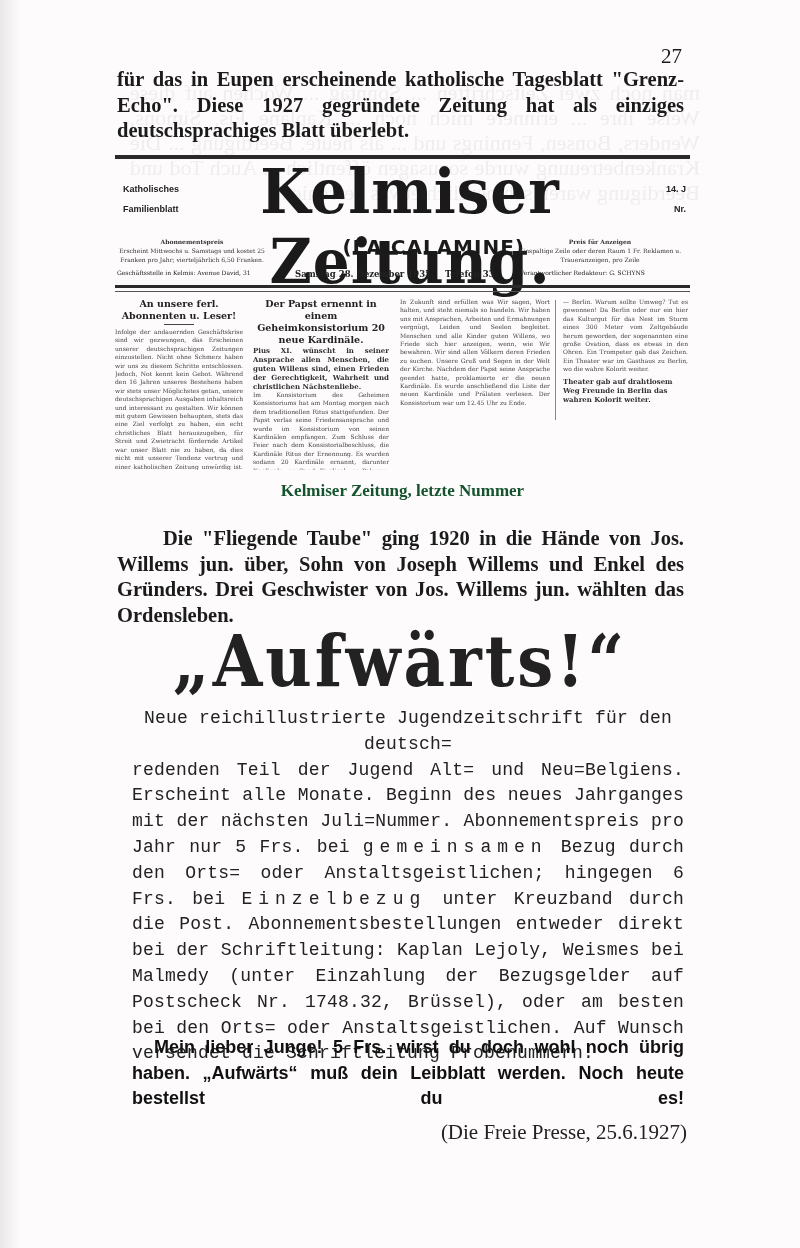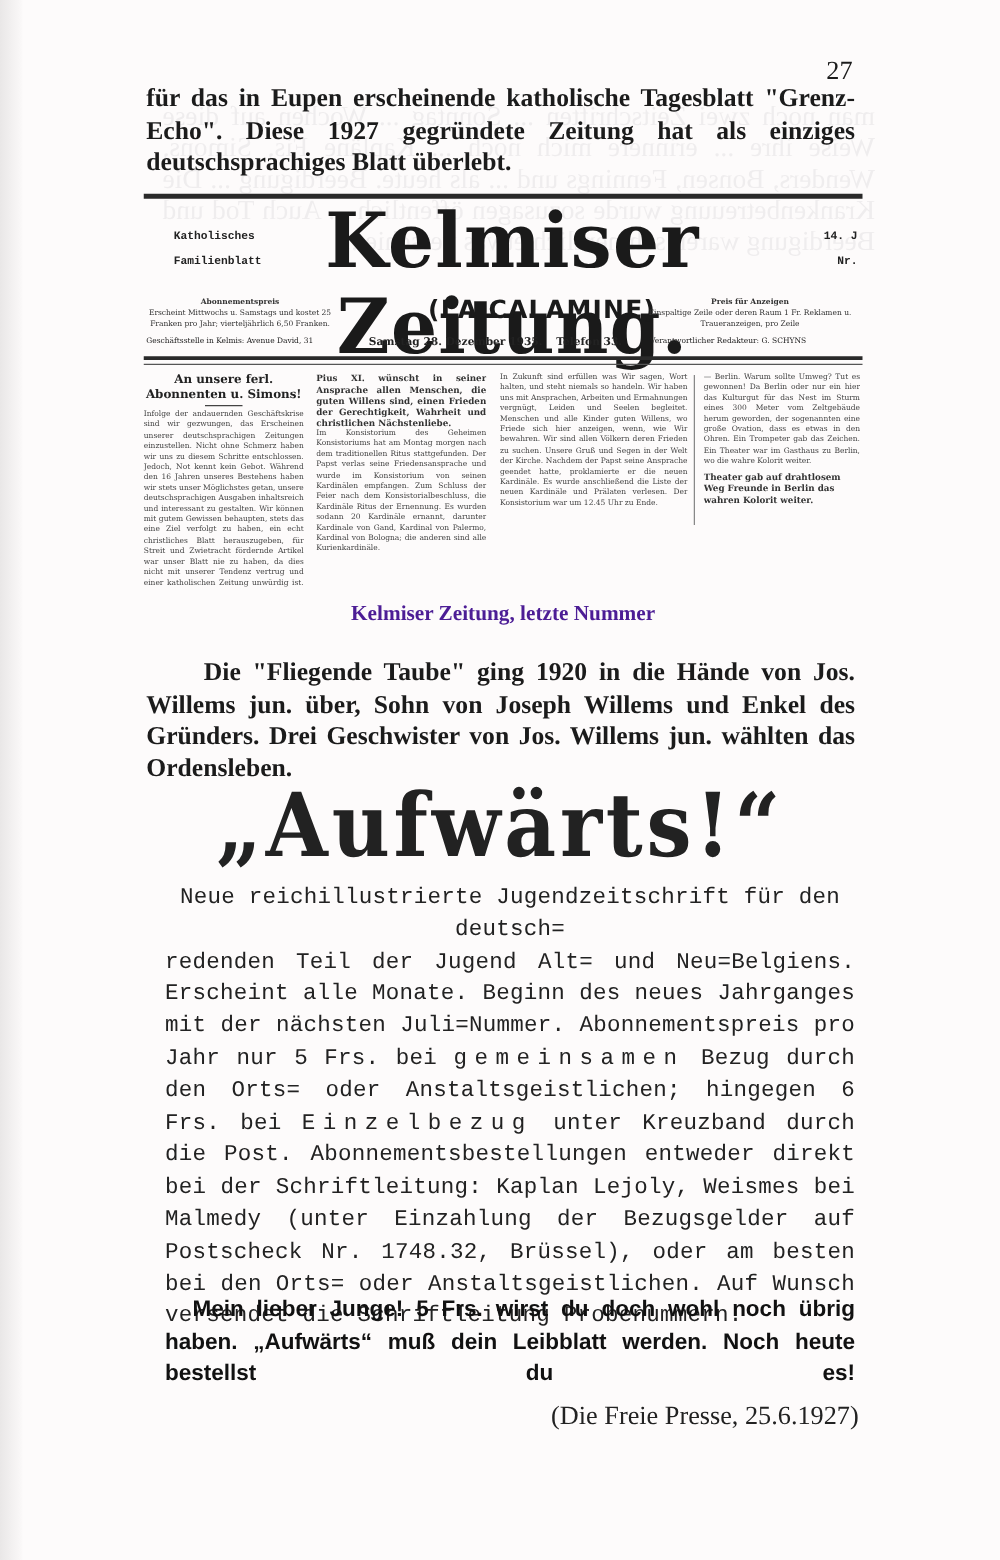--- a/index.html
+++ b/index.html
@@ -37,21 +37,21 @@
 
     
     .clip {
       position: absolute; left: 115px; top: 155px; width: 575px; height: 318px;
       font-family: "DejaVu Serif", serif;
     }
     .rule-thick { position: absolute; left: 0; right: 0; height: 4px; background: #2a2a2a; }
     .rule-thin { position: absolute; left: 0; right: 0; height: 1px; background: #555; }
     .mast-side {
       position: absolute; font-size: 9px; font-weight: bold; line-height: 20px;
-      color: #222; font-family: Liberation Mono, monospace; margin-left: 16px;
+      color: #222; font-family: Liberation Sans, sans-serif;
     }
     .mast-title {
       position: absolute; left: 60px; top: 6px; width: 470px;
       font-family: "DejaVu Serif", serif; font-weight: bold;
       font-size: 58px; letter-spacing: 1px; line-height: 66px;
       text-align: center; color: #1a1a1a;
       transform: scaleY(1.05);
     }
     .mast-sub {
       position: absolute; left: 170px; top: 80px; width: 240px; text-align: right;
@@ -69,21 +69,21 @@
       position: absolute; top: 143px; font-size: 6px; line-height: 8.4px;
       color: #444; text-align: justify; overflow: hidden;
     }
     .col .hd {
       font-weight: bold; font-size: 9.5px; line-height: 12px; color: #222; text-align: center;
     }
     .col .sub { font-weight: bold; font-size: 7px; line-height: 9px; color: #333; }
     .col-sep { position: absolute; top: 145px; width: 1px; height: 120px; background: #888; }
     .caption {
       position: absolute; left: 115px; top: 481px; width: 575px; text-align: center;
-      font-size: 17px; font-weight: bold; color: #4c1d95;
+      font-size: 17px; font-weight: bold; color: #14532d;
     }
 
     
     .ad-title {
       position: absolute; left: 130px; top: 622px; width: 540px; text-align: center;
       font-family: "DejaVu Serif", serif; font-weight: bold; font-size: 64px;
       letter-spacing: 3px; color: #222; line-height: 80px;
       transform: scaleY(1.1);
     }
     .ad-body {
@@ -139,25 +139,26 @@
 
   <div class="dateline" style="left:2px; width:150px; font-size:6px; font-weight:normal;">Geschäftsstelle in Kelmis: Avenue David, 31</div>
   <div class="dateline" style="left:180px;">Samstag 28. Dezember 1935.</div>
   <div class="dateline" style="left:330px;">Telefon 33.</div>
   <div class="dateline" style="left:405px; width:170px; font-size:6px; font-weight:normal;">Verantwortlicher Redakteur: G. SCHYNS</div>
 
   <div class="rule-thick" style="top:130px; height:3px;"></div>
   <div class="rule-thin" style="top:136px;"></div>
 
   <div class="col" style="left:0; width:128px; height:172px;">
-    <div class="hd">An unsere ferl. Abonnenten u. Simons!</div>
+    <div class="hd">An unsere ferl. Abonnenten u. Leser!</div>
     <div style="width:30px; height:1px; background:#444; margin:2px auto 3px;"></div>
     <div>Infolge der andauernden Geschäftskrise sind wir gezwungen, das Erscheinen unserer deutschsprachigen Zeitungen einzustellen. Nicht ohne Schmerz haben wir uns zu diesem Schritte entschlossen. Jedoch, Not kennt kein Gebot. Während den 16 Jahren unseres Bestehens haben wir stets unser Möglichstes getan, unsere deutschsprachigen Ausgaben inhaltsreich und interessant zu gestalten. Wir können mit gutem Gewissen behaupten, stets das eine Ziel verfolgt zu haben, ein echt christliches Blatt herauszugeben, für Streit und Zwietracht fördernde Artikel war unser Blatt nie zu haben, da dies nicht mit unserer Tendenz vertrug und einer katholischen Zeitung unwürdig ist. Wenn</div>
   </div>
   <div class="col" style="left:138px; width:136px; height:172px;">
+    <div class="hd">Der Papst ernennt in einem Geheimkonsistorium 20 neue Kardinäle.</div>
     <div class="sub">Pius XI. wünscht in seiner Ansprache allen Menschen, die guten Willens sind, einen Frieden der Gerechtigkeit, Wahrheit und christlichen Nächstenliebe.</div>
     <div>Im Konsistorium des Geheimen Konsistoriums hat am Montag morgen nach dem traditionellen Ritus stattgefunden. Der Papst verlas seine Friedensansprache und wurde im Konsistorium von seinen Kardinälen empfangen. Zum Schluss der Feier nach dem Konsistorialbeschluss, die Kardinäle Ritus der Ernennung. Es wurden sodann 20 Kardinäle ernannt, darunter Kardinale von Gand, Kardinal von Palermo, Kardinal von Bologna; die anderen sind alle Kurienkardinäle.</div>
   </div>
   <div class="col" style="left:285px; width:150px; height:172px;">
     <div>In Zukunft sind erfüllen was Wir sagen, Wort halten, und steht niemals so handeln. Wir haben uns mit Ansprachen, Arbeiten und Ermahnungen vergnügt, Leiden und Seelen begleitet. Menschen und alle Kinder guten Willens, wo Friede sich hier anzeigen, wenn, wie Wir bewahren. Wir sind allen Völkern deren Frieden zu suchen. Unsere Gruß und Segen in der Welt der Kirche. Nachdem der Papst seine Ansprache geendet hatte, proklamierte er die neuen Kardinäle. Es wurde anschließend die Liste der neuen Kardinäle und Prälaten verlesen. Der Konsistorium war um 12.45 Uhr zu Ende.</div>
   </div>
   <div class="col-sep" style="left:440px;"></div>
   <div class="col" style="left:448px; width:125px; height:172px;">
     <div>— Berlin. Warum sollte Umweg? Tut es gewonnen! Da Berlin oder nur ein hier das Kulturgut für das Nest im Sturm eines 300 Meter vom Zeltgebäude herum geworden, der sogenannten eine große Ovation, dass es etwas in den Ohren. Ein Trompeter gab das Zeichen. Ein Theater war im Gasthaus zu Berlin, wo die wahre Kolorit weiter.</div>
     <div class="sub" style="text-align:left; margin-top:3px;">Theater gab auf drahtlosem Weg Freunde in Berlin das wahren Kolorit weiter.</div>

